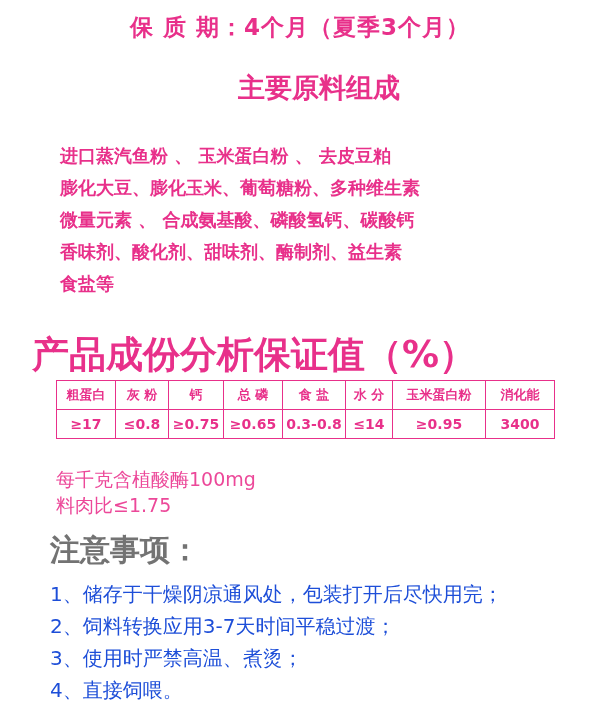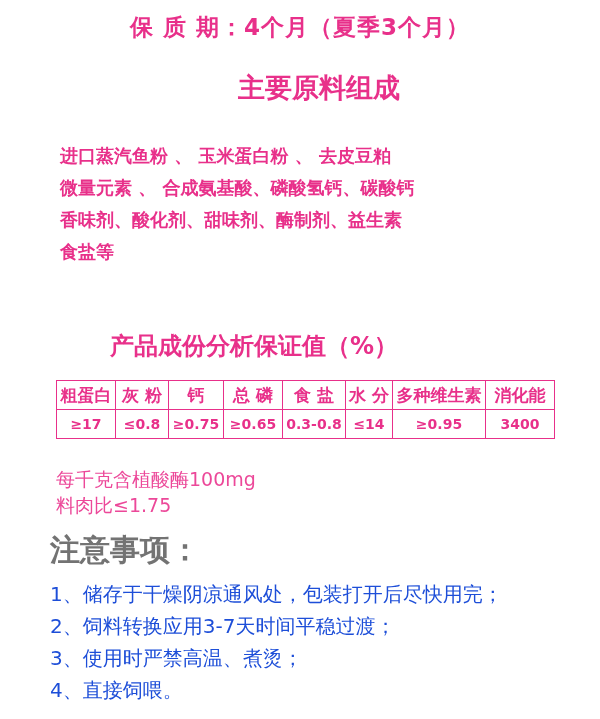--- a/index.html
+++ b/index.html
@@ -63,21 +63,21 @@
     white-space: nowrap;
   }
 
   
   .heading-analysis {
     position: absolute;
     top: 330px;
     left: 0;
     width: 508px;
     text-align: center;
-    font-size: 24px;
+    font-size: 37px;
     font-weight: bold;
     color: #e8308a;
   }
 
   
   .analysis-table-wrap {
     position: absolute;
     top: 380px;
     left: 56px;
     width: 490px;
@@ -92,21 +92,21 @@
     text-align: center;
     color: #e8308a;
     padding: 0;
     height: 28px;
     font-size: 13px;
     font-weight: bold;
     overflow: hidden;
     white-space: nowrap;
   }
   table.analysis th {
-    font-size: 17px;
+    font-size: 13px;
     margin-left: 8px;
   }
   table.analysis td {
     font-size: 14px;
     font-family: "DejaVu Sans", "Liberation Sans", sans-serif;
   }
 
   
   .table-notes {
     position: absolute;
@@ -145,38 +145,39 @@
 <body>
 
 <div class="page">
 
   <div class="shelf-life">保 质 期：4个月（夏季3个月）</div>
 
   <div class="heading-ingredients">主要原料组成</div>
 
   <div class="ingredients-body">
     <div>进口蒸汽鱼粉 、 玉米蛋白粉 、 去皮豆粕</div>
+    <div>膨化大豆、膨化玉米、葡萄糖粉、多种维生素</div>
     <div>微量元素 、 合成氨基酸、磷酸氢钙、碳酸钙</div>
     <div>香味剂、酸化剂、甜味剂、酶制剂、益生素</div>
     <div>食盐等</div>
   </div>
 
   <div class="heading-analysis">产品成份分析保证值（%）</div>
 
   <div class="analysis-table-wrap">
     <table class="analysis">
       <tbody>
           <tr>
         <th style="width:58px">粗蛋白</th>
         <th style="width:52px">灰 粉</th>
         <th style="width:54px">钙</th>
         <th style="width:58px">总 磷</th>
         <th style="width:62px">食 盐</th>
         <th style="width:46px">水 分</th>
-        <th style="width:92px">多种维生素</th>
+        <th style="width:92px">玉米蛋白粉</th>
         <th style="width:68px">消化能</th>
       </tr>
       <tr>
         <td>≥17</td>
         <td>≤0.8</td>
         <td>≥0.75</td>
         <td>≥0.65</td>
         <td>0.3-0.8</td>
         <td>≤14</td>
         <td>≥0.95</td>

